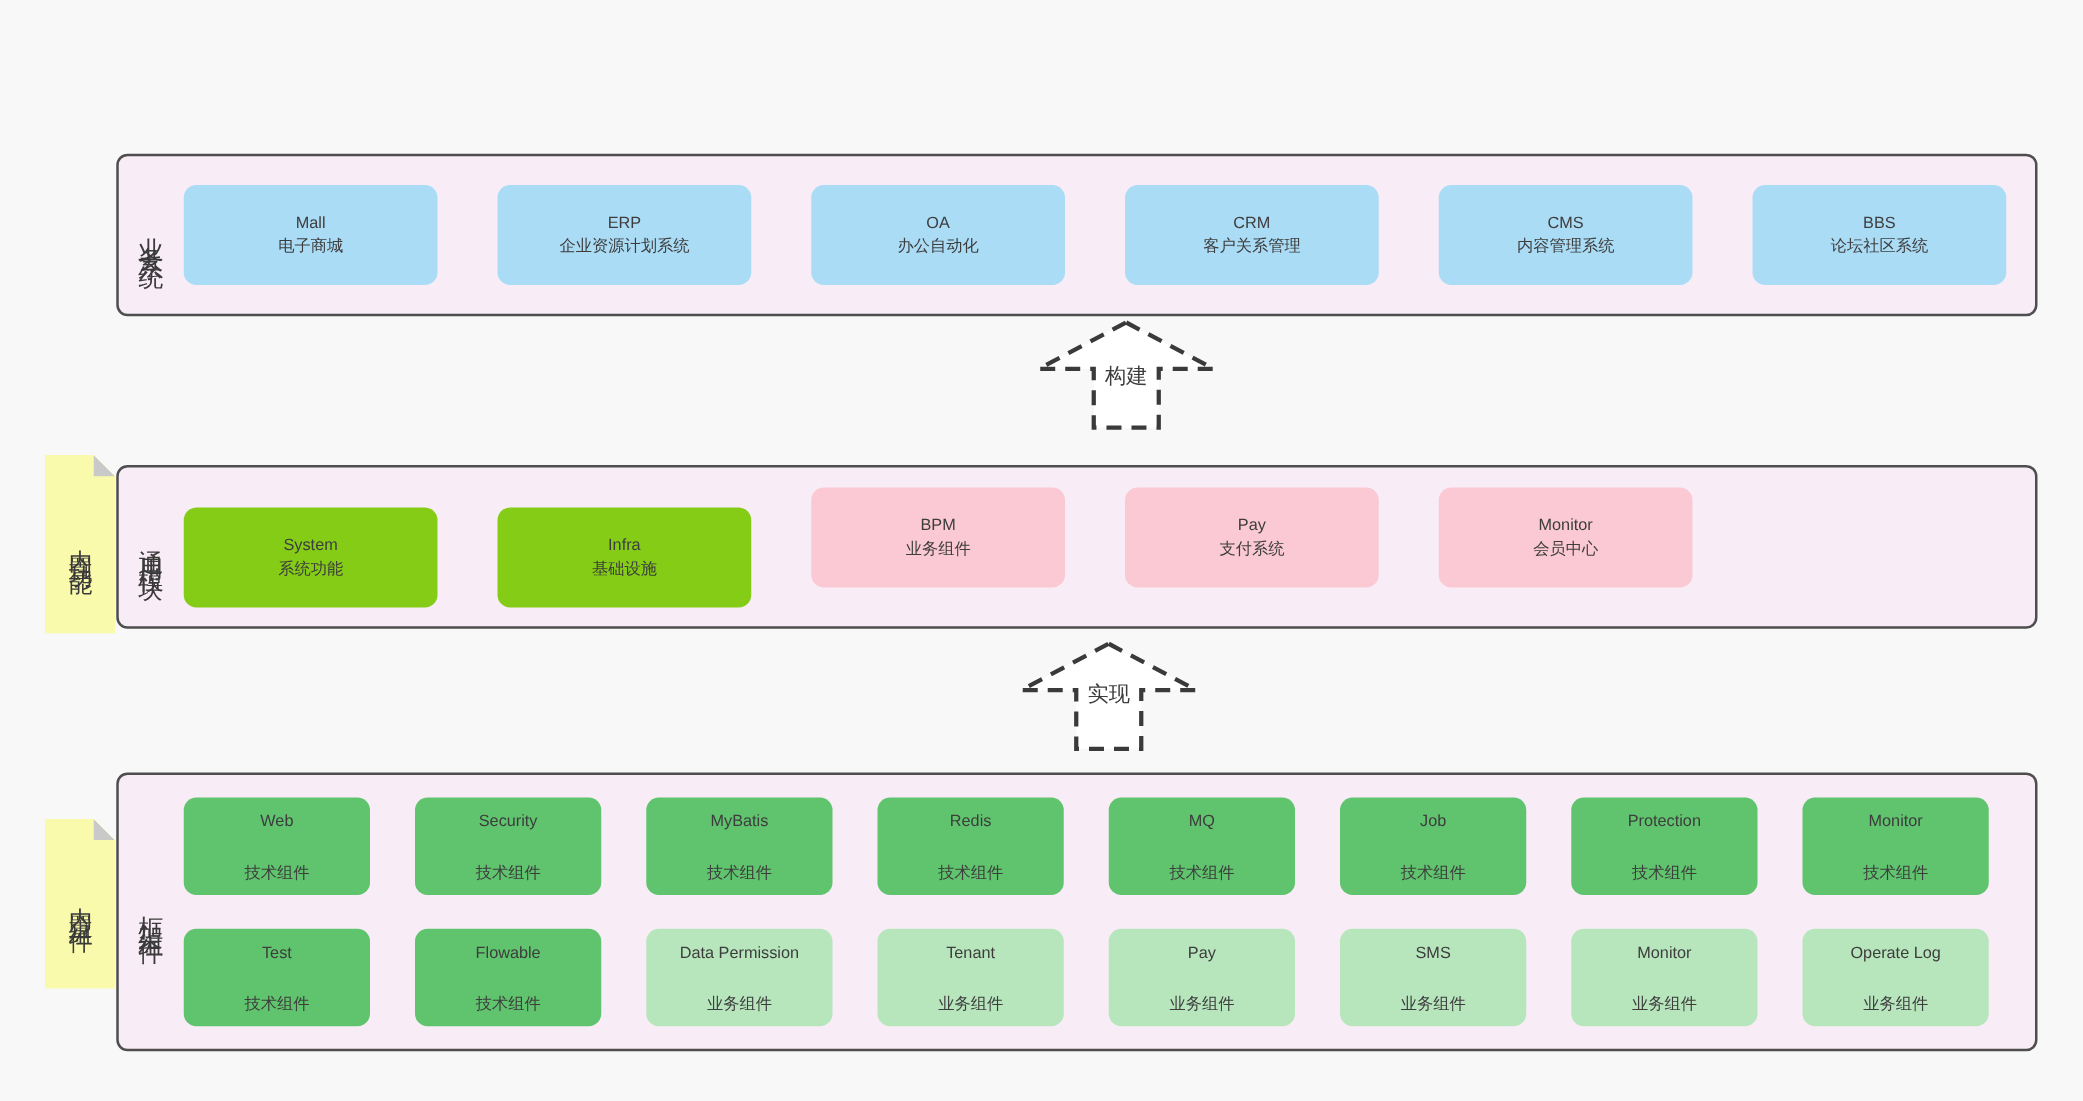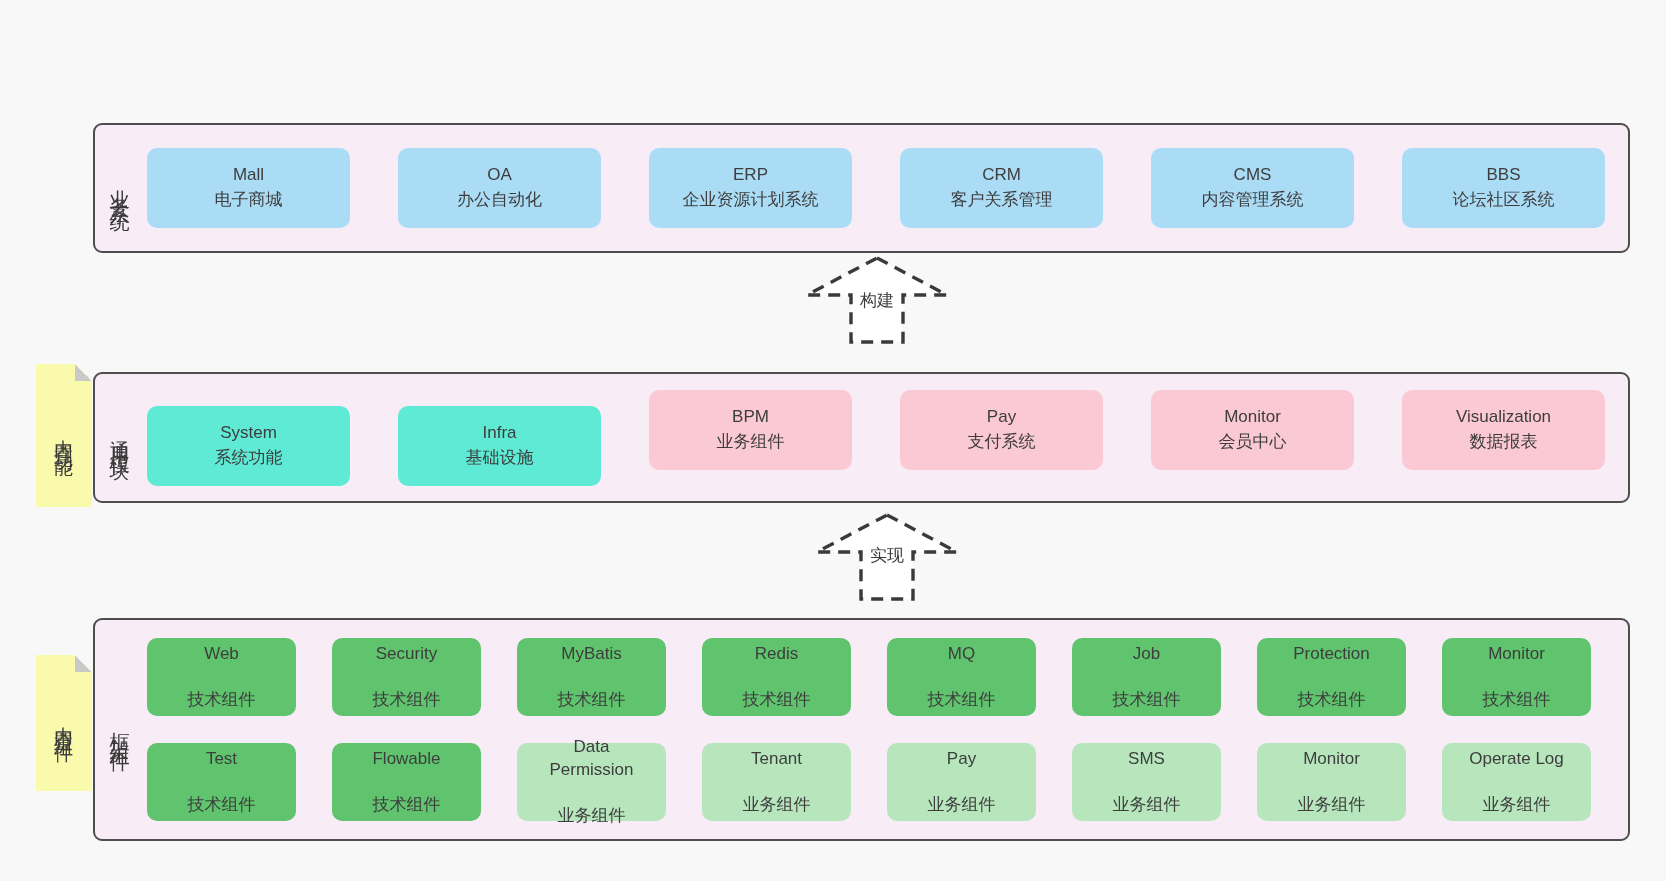--- a/index.html
+++ b/index.html
@@ -49,30 +49,30 @@
   }
 
   .box-row { display:flex; gap:48px; }
   .box-row.sm { gap:36px; }
 
   .box {
     width:203px; height:80px;
     border-radius:10px;
     display:flex; flex-direction:column; justify-content:center;
     text-align:center;
-    font-size:17px;
+    font-size:13px;
     line-height:1.45;
     color:#3d3d3d;
     flex-shrink:0;
   }
   .box-row.sm .box { width:149px; height:78px; line-height:1.32;gap:24px; }
   .box-row.sm .box .box-name { max-width:118px; margin:0 auto; }
 
   .box.blue       { background:#abdcf6; }
-  .box.red        { background:#5eead4;margin-top:16px; }
+  .box.red        { background:#84cc16;margin-top:16px; }
   .box.pink       { background:#fbc9d3; }
   .box.green      { background:#5fc46d; }
   .box.lightgreen { background:#b7e6bd; }
 
   
   .note {
     position:absolute;
     left:36px;
     width:56px;
     background:#fafaad;
@@ -91,21 +91,21 @@
     writing-mode:vertical-lr;
     text-orientation:upright;
     font-size:19px;
     letter-spacing:6px;
     color:#3a3a3a;
     line-height:1;
   }
 
   
   .arrow { position:absolute; width:160px; z-index:3; }
-  #arrow1 { left:797px; top:255px; height:90px; }
+  #arrow1 { left:821px; top:255px; height:90px; }
   #arrow2 { left:807px; top:505px; height:104px; }
   .arrow svg { display:block; width:100%; height:100%; }
   .arrow-label {
     position:absolute;
     left:50%; top:36%;
     transform:translateX(-50%);
     background:#ffffff;
     padding:2px 4px;
     font-size:17px;
     color:#3d3d3d;
@@ -128,26 +128,26 @@
 
   <div class="layer" id="layer1">
     <div class="layer-label">业务系统</div>
     <div class="rows-wrap">
       <div class="box-row">
           <div class="box blue">
             <div class="box-name">Mall</div>
             <div class="box-desc">电子商城</div>
           </div>
           <div class="box blue">
+            <div class="box-name">ERP</div>
+            <div class="box-desc">企业资源计划系统</div>
+          </div>
+          <div class="box blue">
             <div class="box-name">OA</div>
             <div class="box-desc">办公自动化</div>
-          </div>
-          <div class="box blue">
-            <div class="box-name">ERP</div>
-            <div class="box-desc">企业资源计划系统</div>
           </div>
           <div class="box blue">
             <div class="box-name">CRM</div>
             <div class="box-desc">客户关系管理</div>
           </div>
           <div class="box blue">
             <div class="box-name">CMS</div>
             <div class="box-desc">内容管理系统</div>
           </div>
           <div class="box blue">
@@ -182,24 +182,20 @@
             <div class="box-desc">业务组件</div>
           </div>
           <div class="box pink">
             <div class="box-name">Pay</div>
             <div class="box-desc">支付系统</div>
           </div>
           <div class="box pink">
             <div class="box-name">Monitor</div>
             <div class="box-desc">会员中心</div>
           </div>
-          <div class="box pink">
-            <div class="box-name">Visualization</div>
-            <div class="box-desc">数据报表</div>
-          </div>
         </div>
     </div>
   </div>
 
   <div class="arrow" id="arrow2">
     <svg viewBox="0 0 160 90">
       <path d="M80 3 L150 40 L106 40 L106 87 L54 87 L54 40 L10 40 Z" fill="#ffffff" stroke="#3a3a3a" stroke-width="3.4" stroke-dasharray="12 8"></path>
     </svg>
     <div class="arrow-label">实现</div>
   </div>

